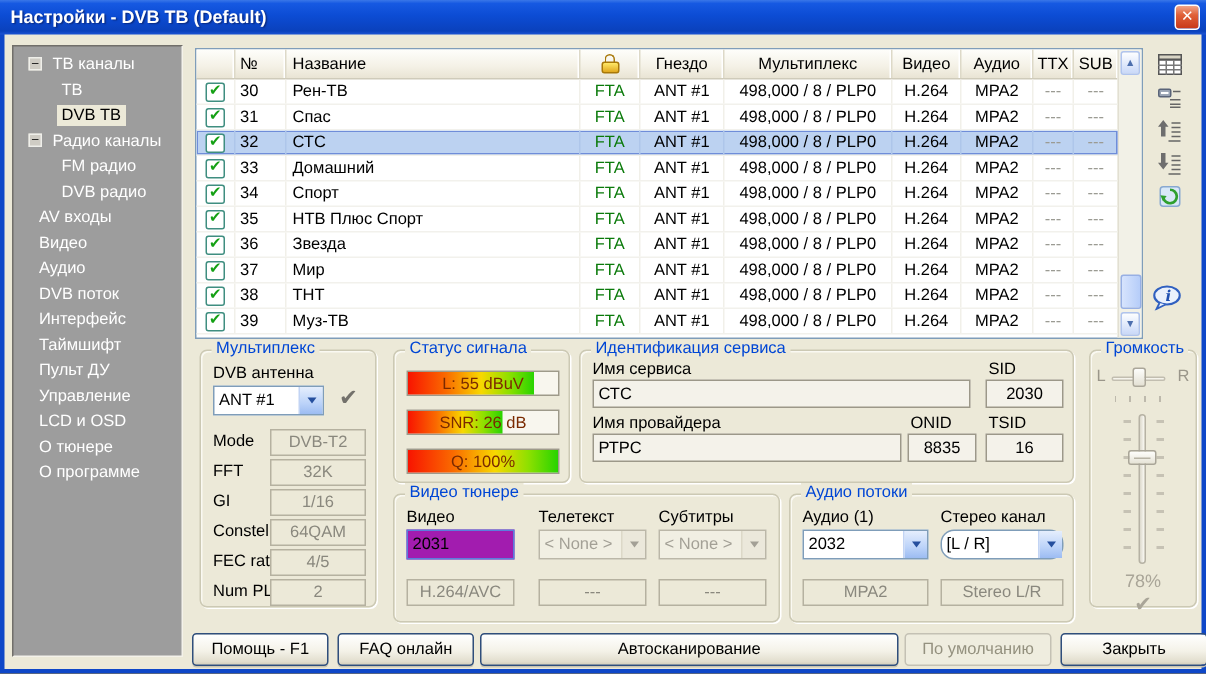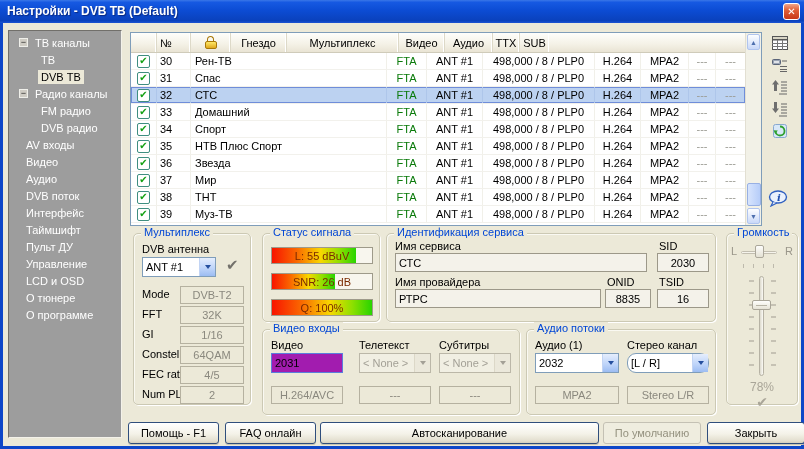--- a/index.html
+++ b/index.html
@@ -219,20 +219,21 @@
 
         <span class="lbl">О программе</span>
       </div>
   </div>
 
   <div class="chtable">
     <div class="tcontent">
       <div class="thead">
         <div class="th c0"></div>
         <div class="th c1">№</div>
+        <div class="th c2">Название</div>
         <div class="th c3">
           <span class="lockwrap">
               <span class="lock-shackle"></span>
               <span class="lock-body"></span>
             </span>
         </div>
         <div class="th c4">Гнездо</div>
         <div class="th c5">Мультиплекс</div>
         <div class="th c6">Видео</div>
         <div class="th c7">Аудио</div>
@@ -505,21 +506,21 @@
     <div class="field id-field ctr" style="left:270px; top:19px; width:52px;">2030</div>
     <span class="flabel" style="left:8px; top:42px;">Имя провайдера</span>
     <span class="flabel" style="left:220px; top:42px;">ONID</span>
     <span class="flabel" style="left:272px; top:42px;">TSID</span>
     <div class="field id-field" style="left:8px; top:55px; width:206px;">РТРС</div>
     <div class="field id-field ctr" style="left:218px; top:55px; width:46px;">8835</div>
     <div class="field id-field ctr" style="left:270px; top:55px; width:52px;">16</div>
   </div>
 
   <div class="grp" style="left:262px; top:329px; width:258px; height:86px;">
-    <span class="grp-title">Видео входы</span>
+    <span class="grp-title">Видео тюнере</span>
     <span class="flabel" style="left:8px; top:9px;">Видео</span>
     <span class="flabel" style="left:96px; top:9px;">Телетекст</span>
     <span class="flabel" style="left:176px; top:9px;">Субтитры</span>
     <div class="field txt-input focused" style="left:8px; top:23px; width:72px;">2031</div>
     <div class="dd disabled" style="left:96px; top:23px; width:72px;">
       <span class="val">&lt; None &gt;</span>
       <span class="btn">
           <span class="arrow"></span>
         </span>
     </div>

